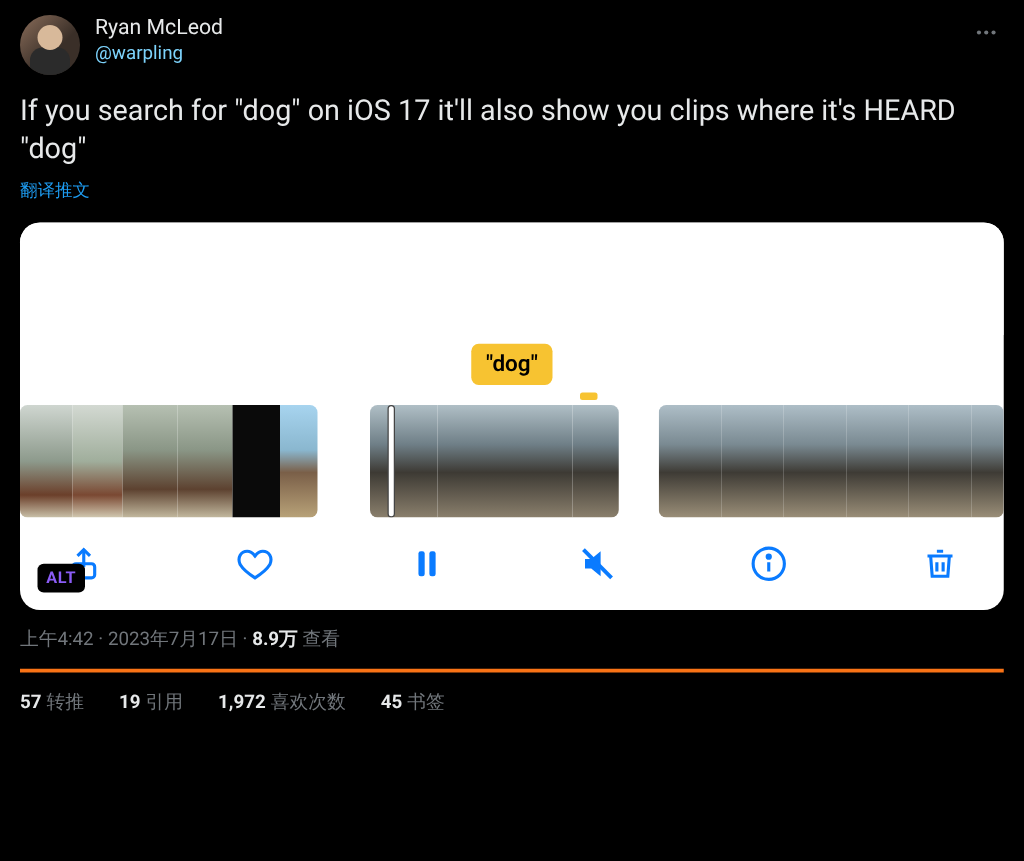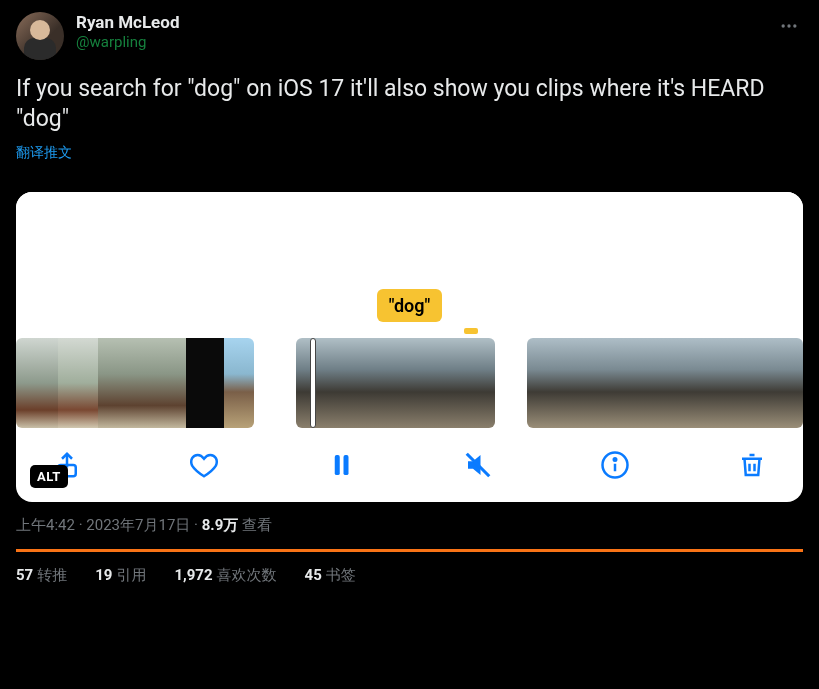--- a/index.html
+++ b/index.html
@@ -40,46 +40,46 @@
   .avatar::before {
     content: "";
     position: absolute;
     bottom: -6px; left: 8px;
     width: 32px; height: 28px;
     border-radius: 10px 10px 0 0;
     background: #2b2b2b;
   }
   .names { flex: 1; }
   .display-name {
-    font-weight: 700;
+    font-weight: 400;
     font-size: 17px;
     color: #e7e9ea;
     line-height: 20px;
   }
   .handle {
     font-size: 15px;
-    color: #15803d;
+    color: #7dd3fc;
     line-height: 20px;
   }
   .more-btn {
     color: #71767b;
     padding: 4px;
     cursor: pointer;
   }
   .tweet-text {
     font-size: 23px;
     line-height: 30px;
     color: #e7e9ea;
     margin-bottom: 8px;
     font-weight: 400;
   }
   .translate-link {
     color: #1d9bf0;
     font-size: 14px;
-    margin-bottom: 30px;
+    margin-bottom: 16px;
     display: inline-block;
     cursor: pointer;
   }
   .media-card {
     background: #fff;
     border-radius: 16px;
     overflow: hidden;
     position: relative;
     margin-bottom: 14px;
   }
@@ -162,21 +162,21 @@
     display: flex;
     align-items: center;
     justify-content: center;
   }
   .tb-btn svg { width: 30px; height: 30px; }
   .alt-badge {
     position: absolute;
     left: 14px;
     bottom: 14px;
     background: #000;
-    color: #ffffff;
+    color: #8b5cf6;
     font-size: 13px;
     font-weight: 700;
     padding: 4px 7px;
     border-radius: 5px;
     letter-spacing: 0.5px;
   }
   .meta-row {
     color: #71767b;
     font-size: 15px;
     padding-bottom: 14px;

